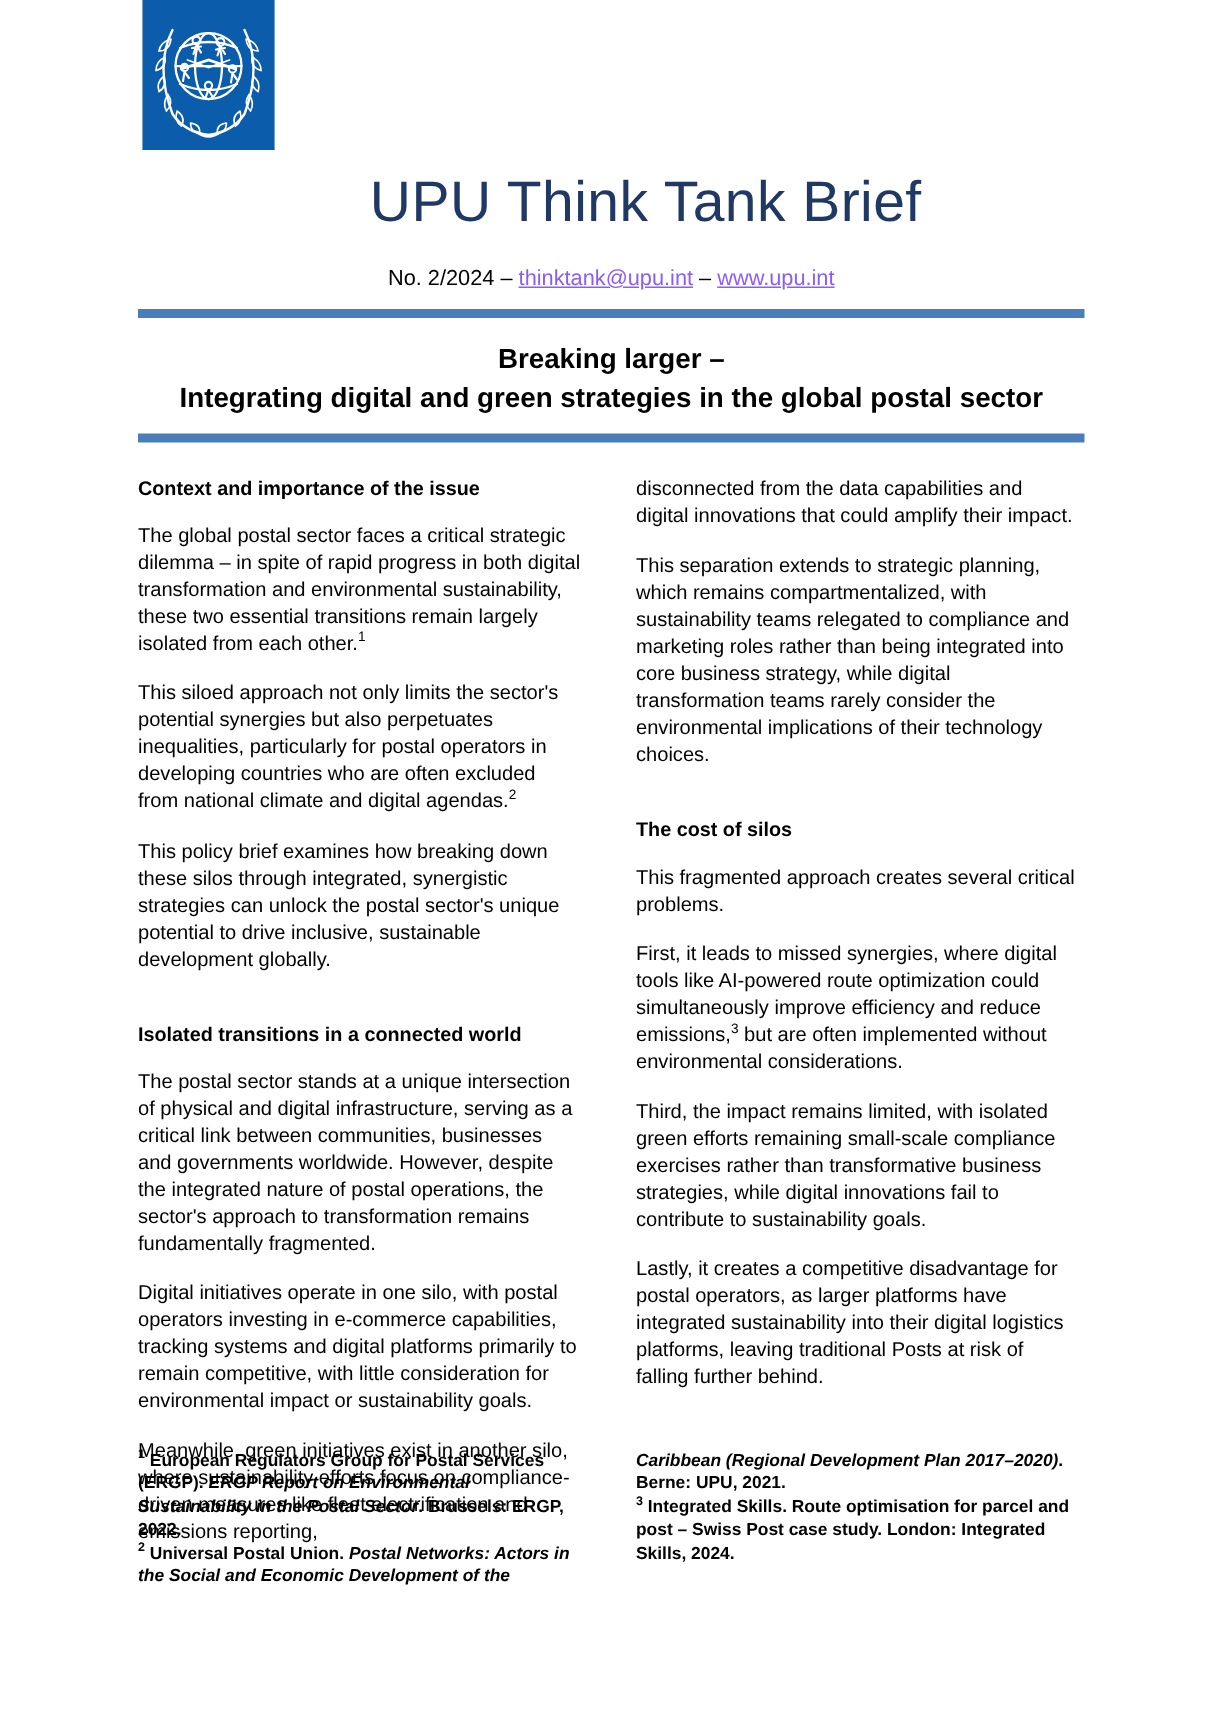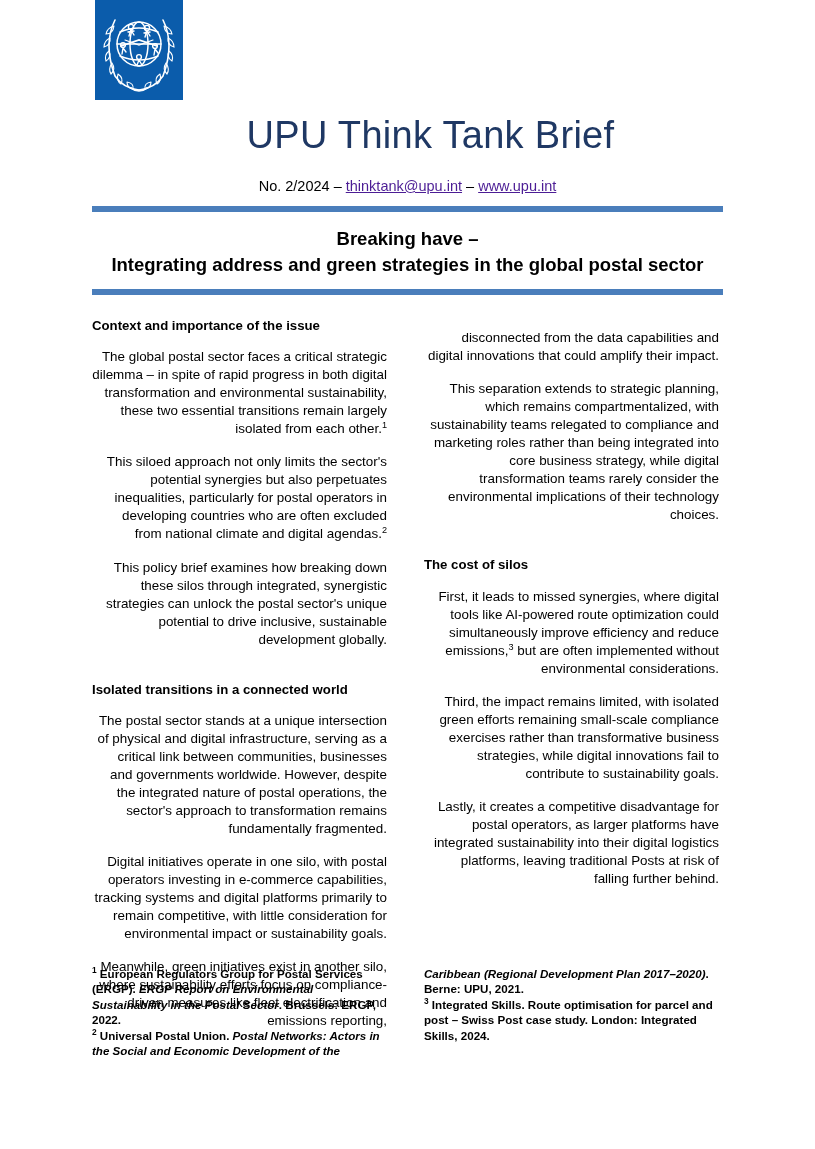--- a/index.html
+++ b/index.html
@@ -61,21 +61,21 @@
   .brand-sub {
     position: absolute;
     left: 0;
     right: 0;
     top: 178px;
     text-align: center;
     font-size: 14.5px;
     color: #000;
   }
   .brand-sub a {
-    color: #4c1d95;
+    color: #8b5cf6;
   }
 
   
   .rule {
     height: 6px;
     background: #4a7ebb;
     margin: 0 92px;
   }
   .doc-title {
     margin: 0 92px;
@@ -100,24 +100,24 @@
     flex: 0 0 295px;
   }
   .col h3 {
     margin: 0 0 14px 0;
     font-size: 13.2px;
     font-weight: bold;
     line-height: 1.3;
   }
   .col h3.spaced { margin-top: 32px; }
   .col p {
-    margin: 12px 0 15px 0;
+    margin: 0 0 15px 0;
     font-size: 13.4px;
     line-height: 1.345;
-    text-align: right;
+    text-align: left;
   }
   .col p:last-child { margin-bottom: 0; }
   sup {
     font-size: 0.68em;
     vertical-align: super;
     line-height: 0;
   }
 
   
   .footnotes-wrap {
@@ -208,22 +208,22 @@
       <span class="t-inner">UPU Think Tank Brief</span>
     </div>
 
     <div class="brand-sub">
       <span>No. 2/2024 – </span><a href="#">thinktank@upu.int</a><span> – </span><a href="#">www.upu.int</a>
     </div>
   </div>
 
   <div class="rule"></div>
   <div class="doc-title">
-    <span class="line">Breaking have –</span>
-    <span class="line">Integrating address and green strategies in the global postal sector</span>
+    <span class="line">Breaking larger –</span>
+    <span class="line">Integrating digital and green strategies in the global postal sector</span>
   </div>
   <div class="rule"></div>
 
   <div class="body-wrap">
 
     <div class="col">
       <h3>Context and importance of the issue</h3>
 
       <p><span>The global postal sector faces a critical strategic dilemma – in spite of rapid progress in both digital transformation and environmental sustainability, these two essential transitions remain largely isolated from each other.</span><sup>1</sup></p>
 
@@ -237,20 +237,21 @@
       <p>Digital initiatives operate in one silo, with postal operators investing in e-commerce capabilities, tracking systems and digital platforms primarily to remain competitive, with little consideration for environmental impact or sustainability goals.</p>
       <p>Meanwhile, green initiatives exist in another silo, where sustainability efforts focus on compliance-driven measures like fleet electrification and emissions reporting,</p>
     </div>
 
     <div class="col">
       <p>disconnected from the data capabilities and digital innovations that could amplify their impact.</p>
       <p>This separation extends to strategic planning, which remains compartmentalized, with sustainability teams relegated to compliance and marketing roles rather than being integrated into core business strategy, while digital transformation teams rarely consider the environmental implications of their technology choices.</p>
 
       <h3 class="spaced">The cost of silos</h3>
 
+      <p>This fragmented approach creates several critical problems.</p>
 
       <p><span>First, it leads to missed synergies, where digital tools like AI-powered route optimization could simultaneously improve efficiency and reduce emissions,</span><sup>3</sup><span> but are often implemented without environmental considerations.</span></p>
 
       <p>Third, the impact remains limited, with isolated green efforts remaining small-scale compliance exercises rather than transformative business strategies, while digital innovations fail to contribute to sustainability goals.</p>
       <p>Lastly, it creates a competitive disadvantage for postal operators, as larger platforms have integrated sustainability into their digital logistics platforms, leaving traditional Posts at risk of falling further behind.</p>
     </div>
   </div>
 
   <div class="footnotes-wrap">
     <div class="fn-col">

